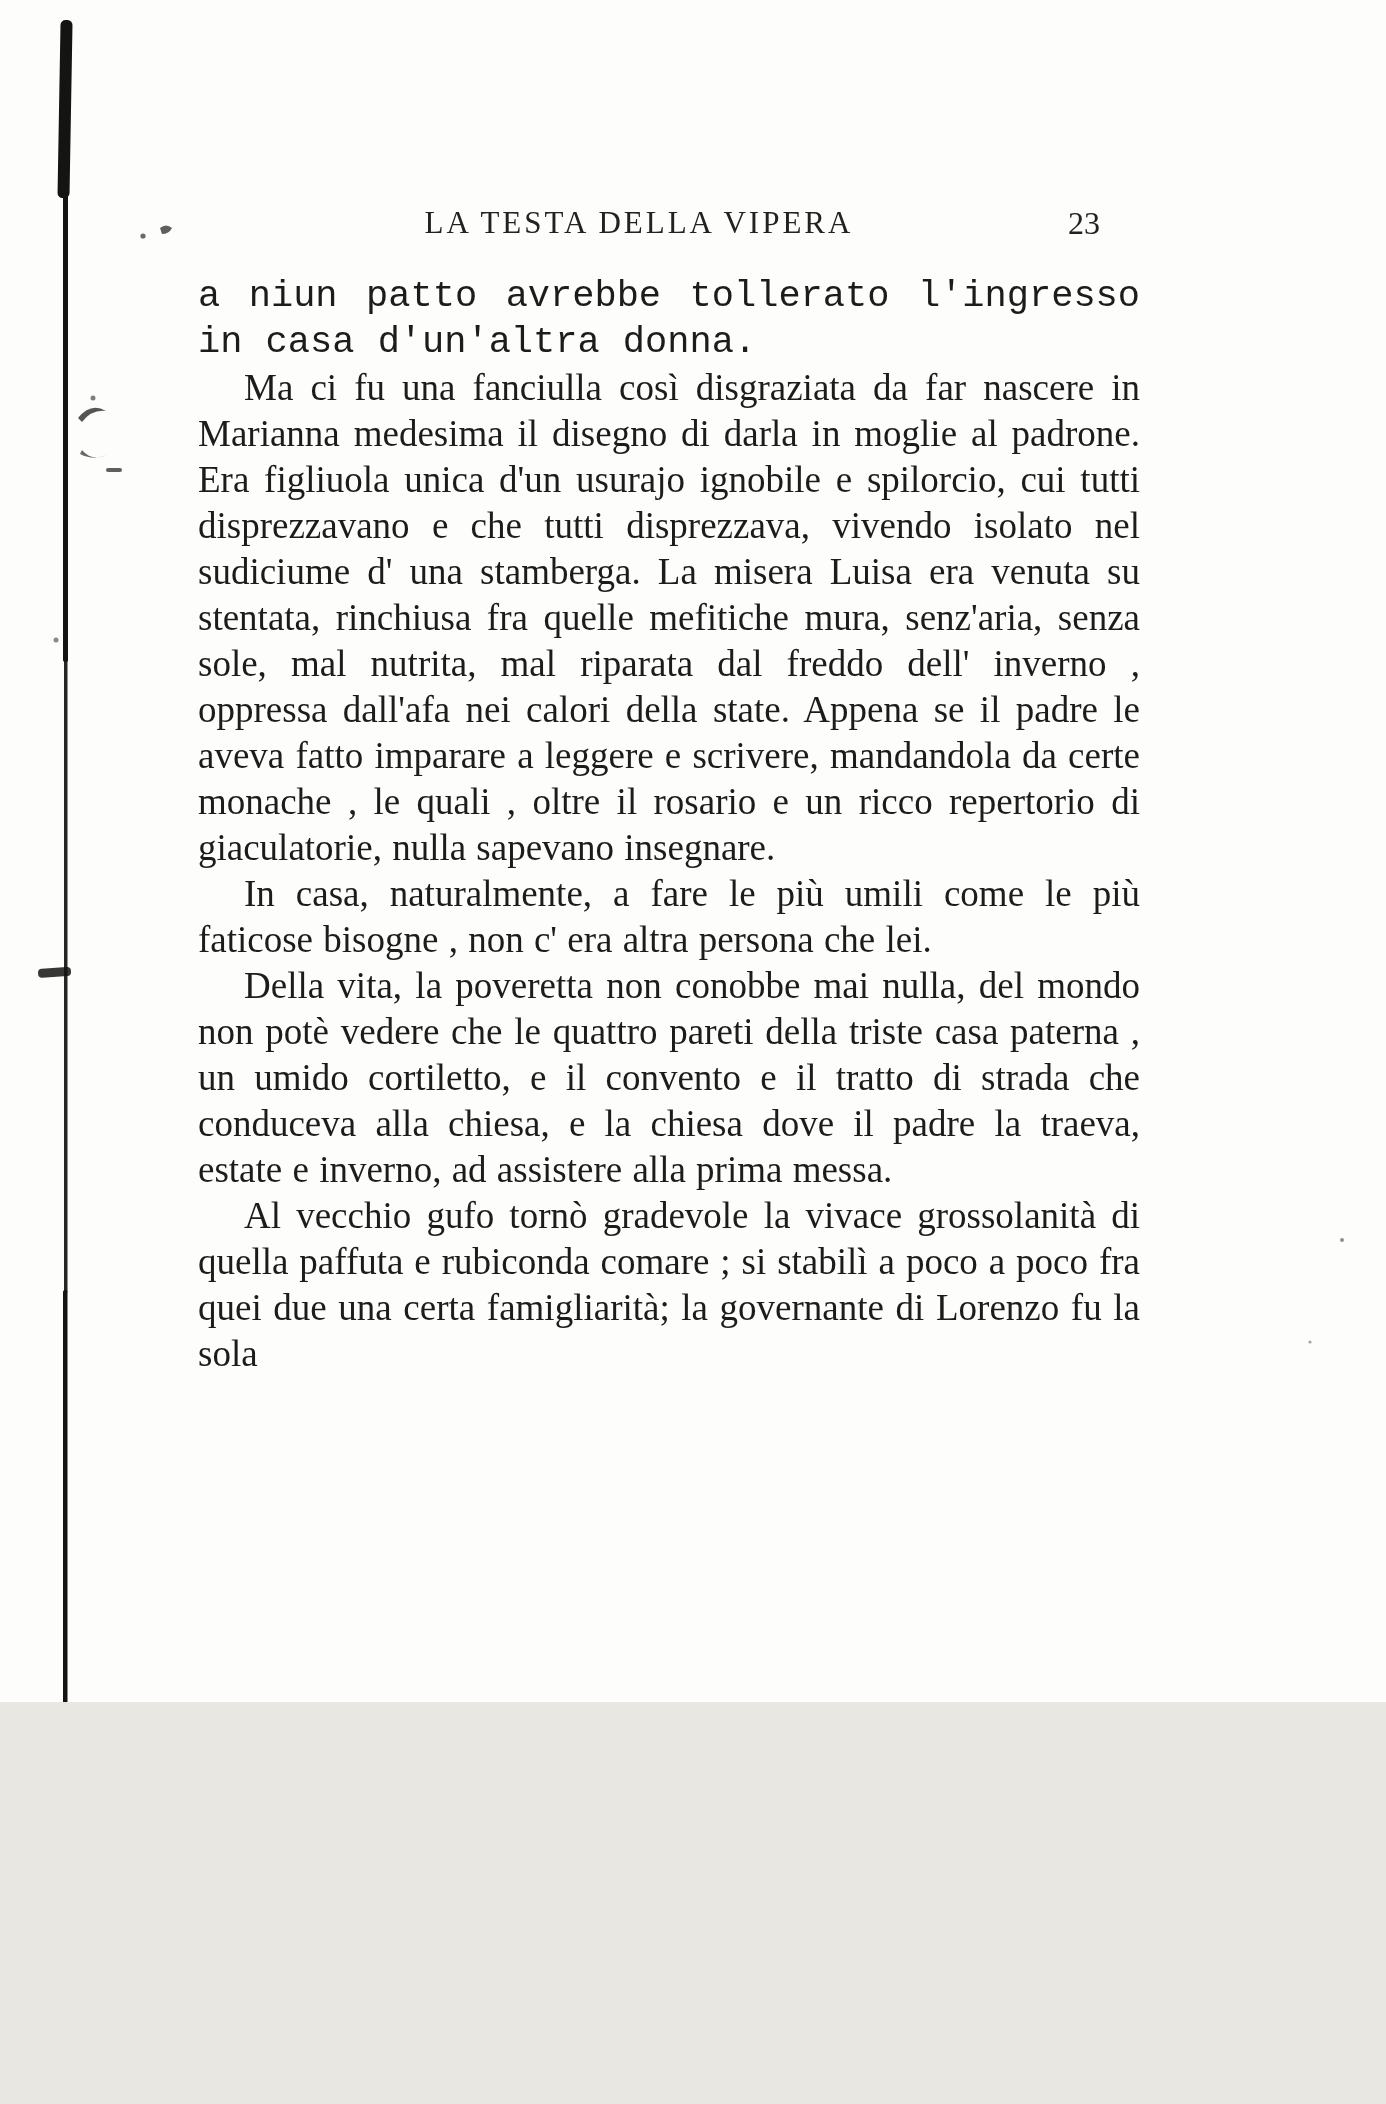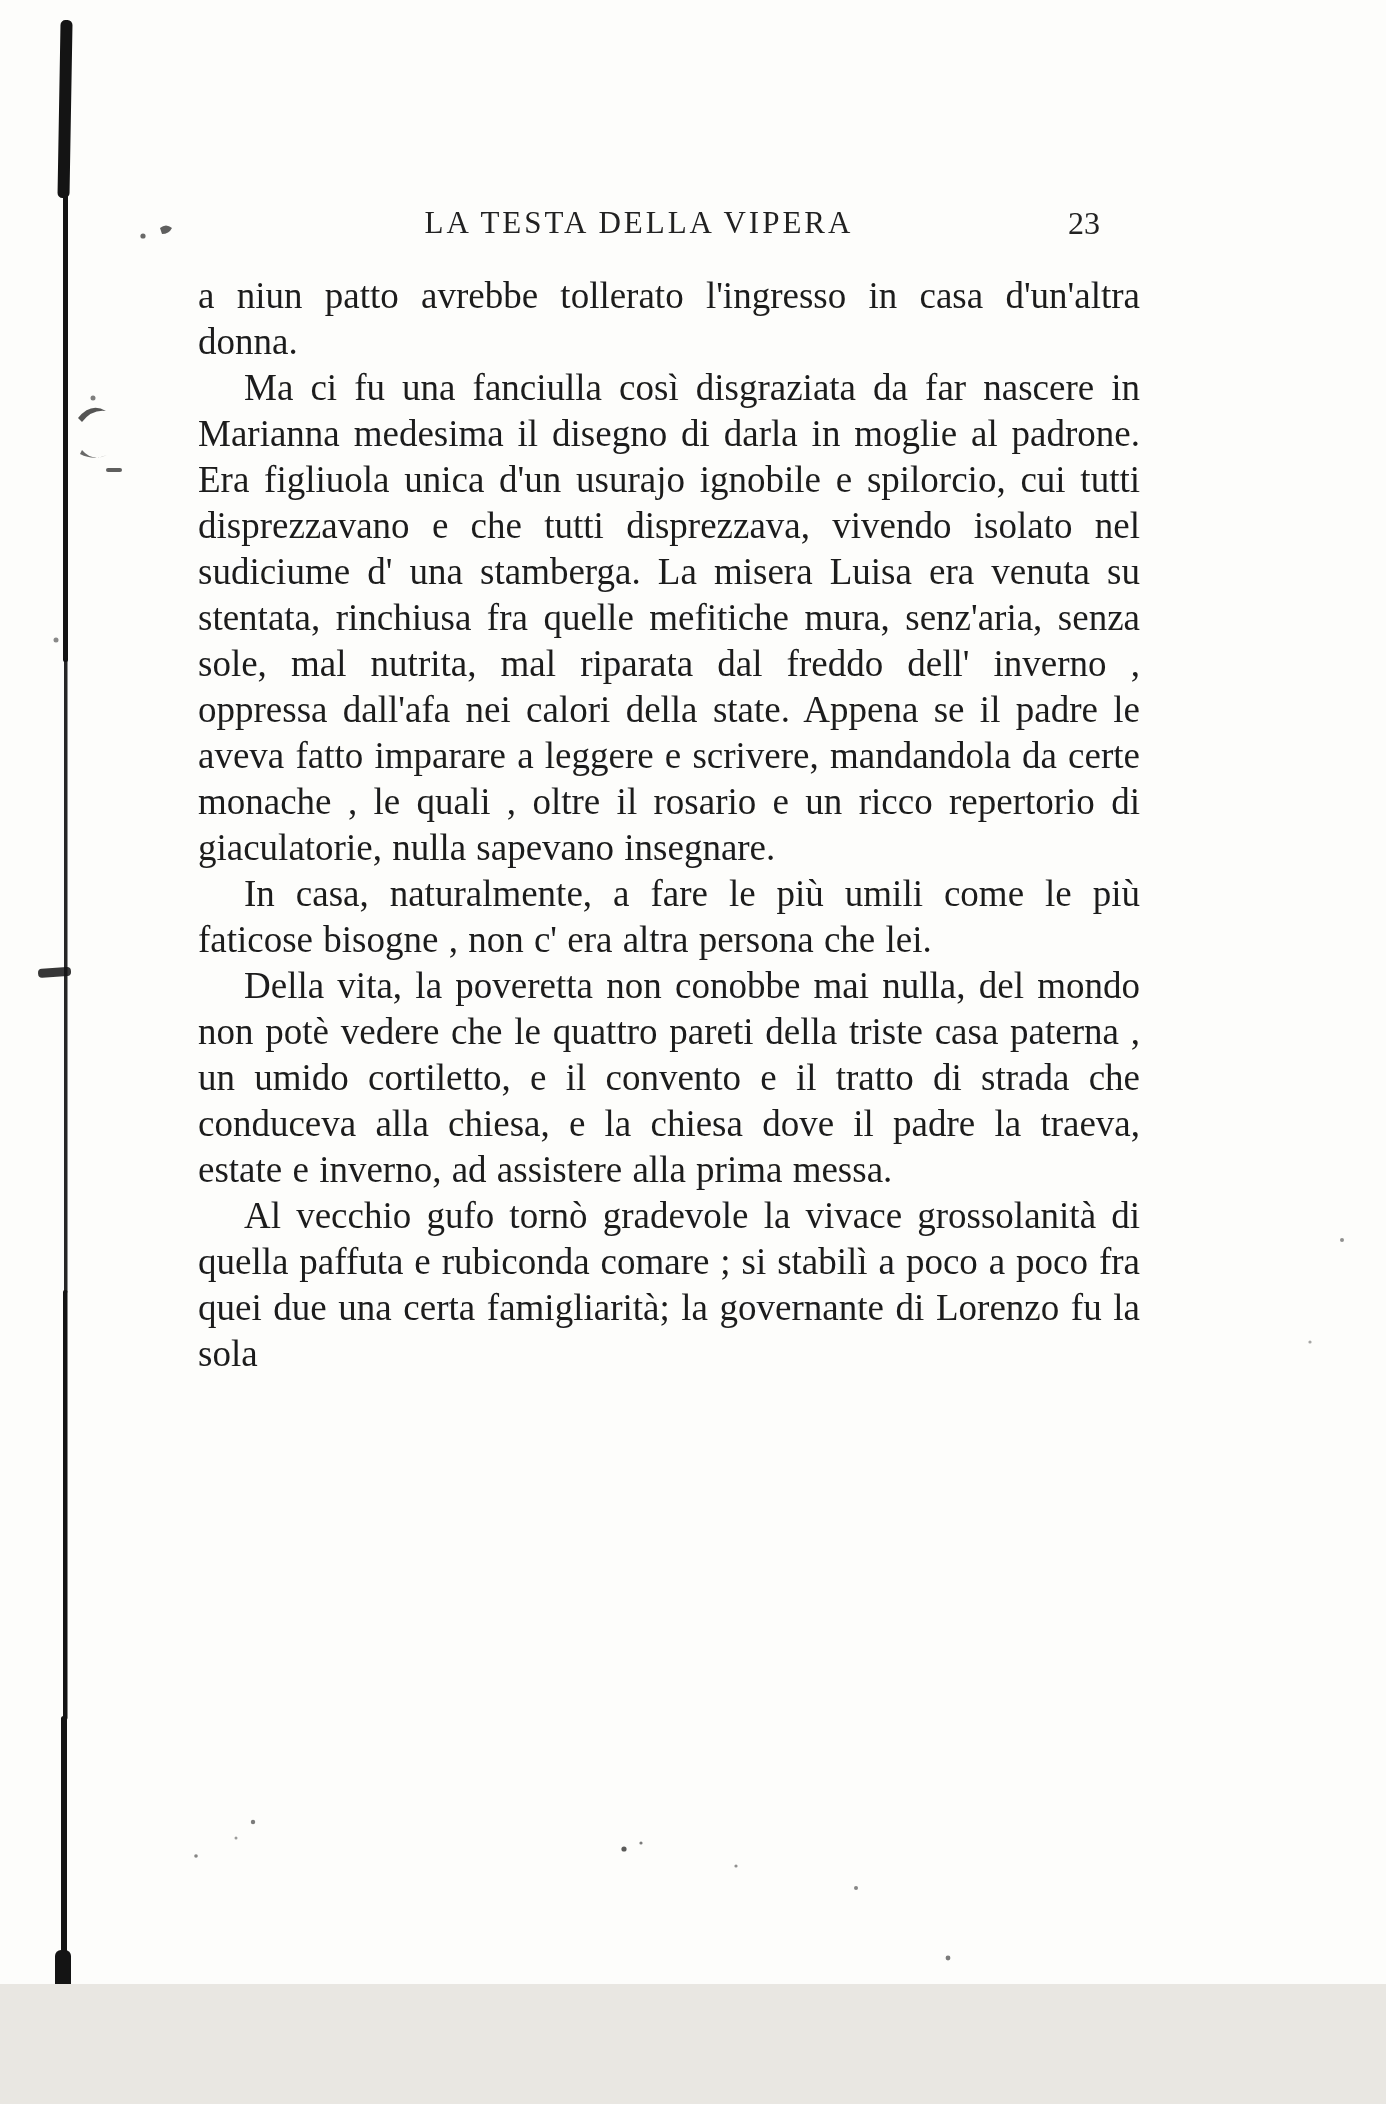--- a/index.html
+++ b/index.html
@@ -3,21 +3,21 @@
 <meta charset="utf-8">
 <style>
   html, body {
     margin: 0;
     padding: 0;
     background: #e9e7e2;
   }
   .scan-page {
     position: relative;
     width: 1386px;
-    height: 1984px;
+    height: 1702px;
     margin: 0 auto;
     background: #fdfdfb;
     overflow: hidden;
     font-family: "Liberation Serif", "DejaVu Serif", serif;
     color: #1c1c1c;
   }
   .artifacts {
     position: absolute;
     left: 0;
     top: 0;
@@ -54,20 +54,21 @@
   .para {
     margin: 0;
     font-size: 37px;
     line-height: 46px;
     text-align: justify;
     text-indent: 46px;
     word-spacing: 1px;
   }
   .para.no-indent {
     text-indent: 0;
+    font-family: Liberation Mono, monospace;
   }
 </style>
 </head>
 <body>
 
 <div class="scan-page">
 
   <svg class="artifacts" viewBox="0 0 1386 2104" aria-hidden="true">
     <g fill="#141414">
       <rect x="59" y="20" width="12" height="178" rx="5" transform="rotate(1 65 110)"></rect>

